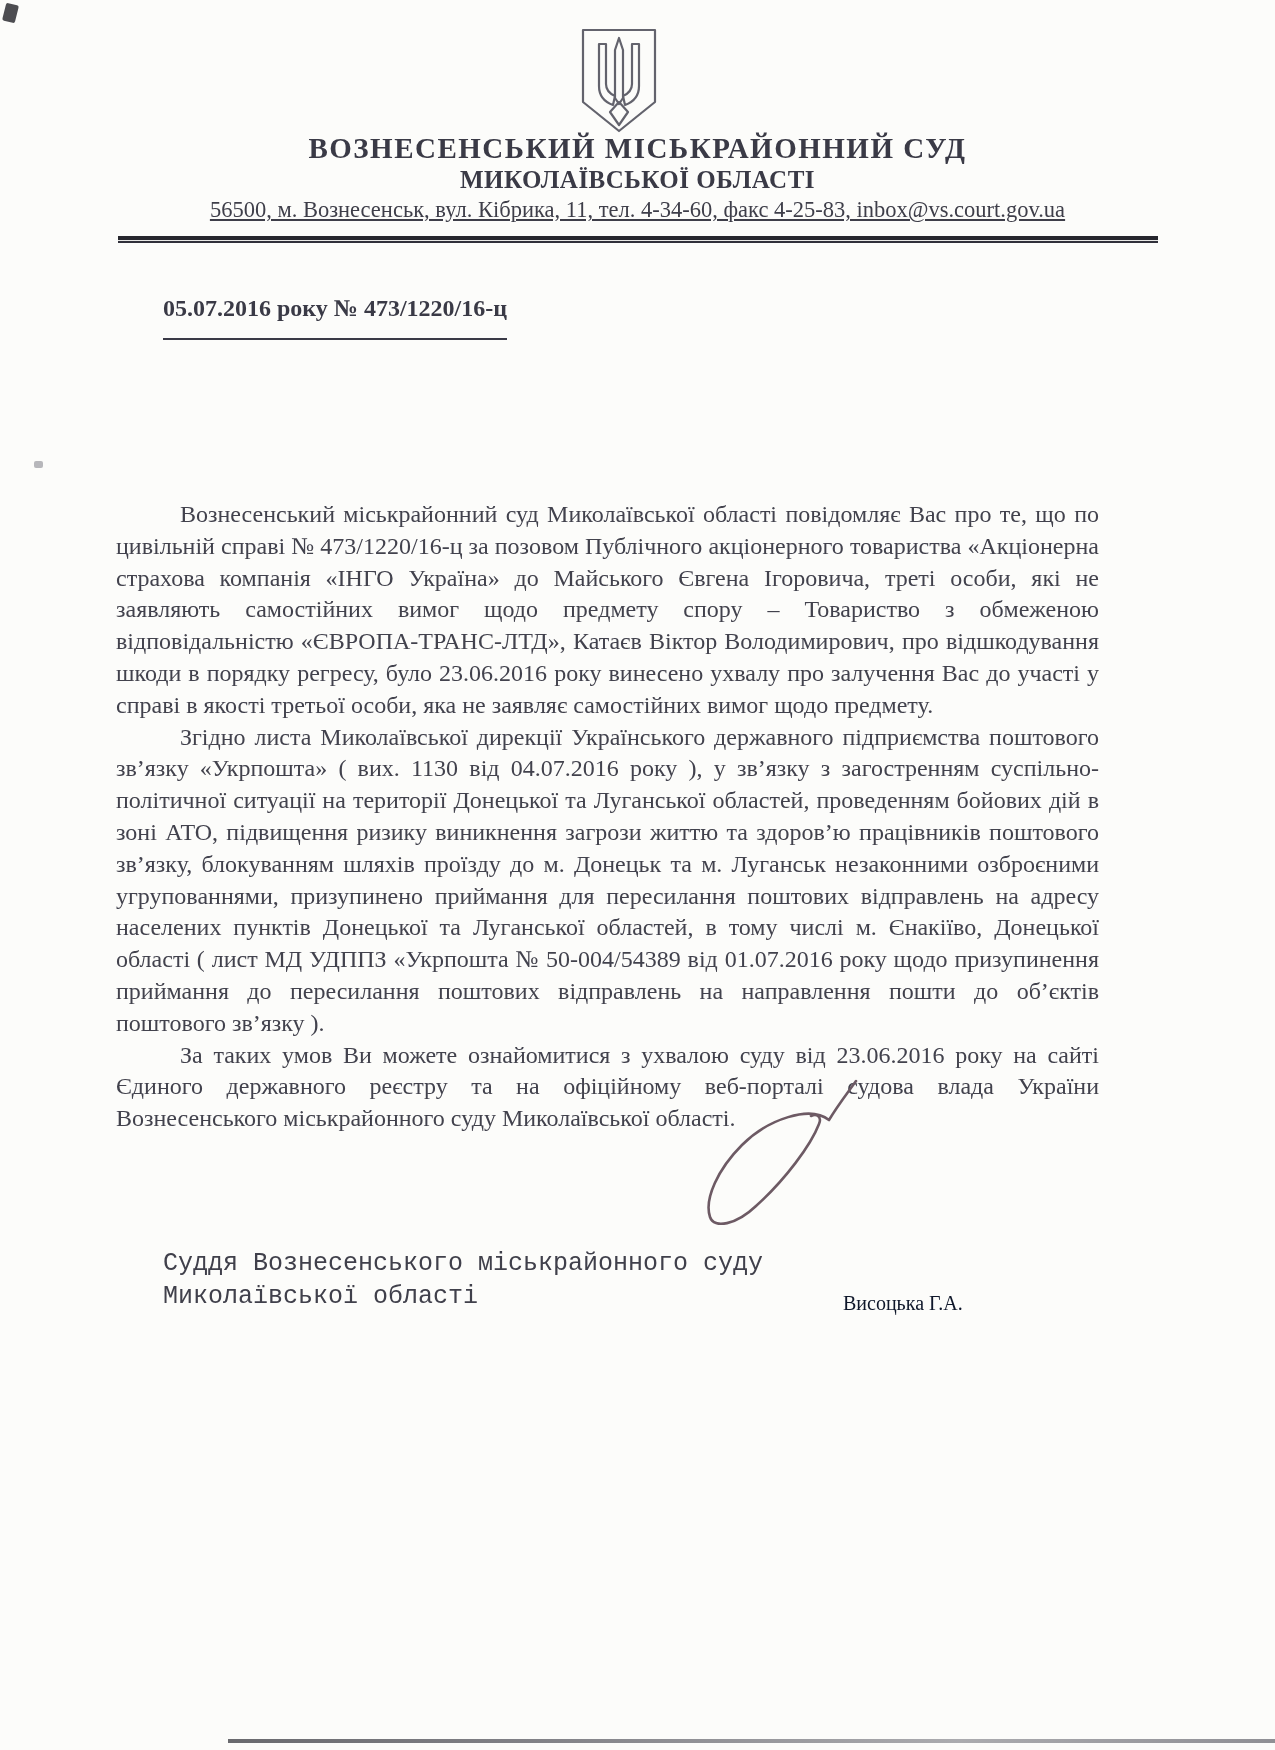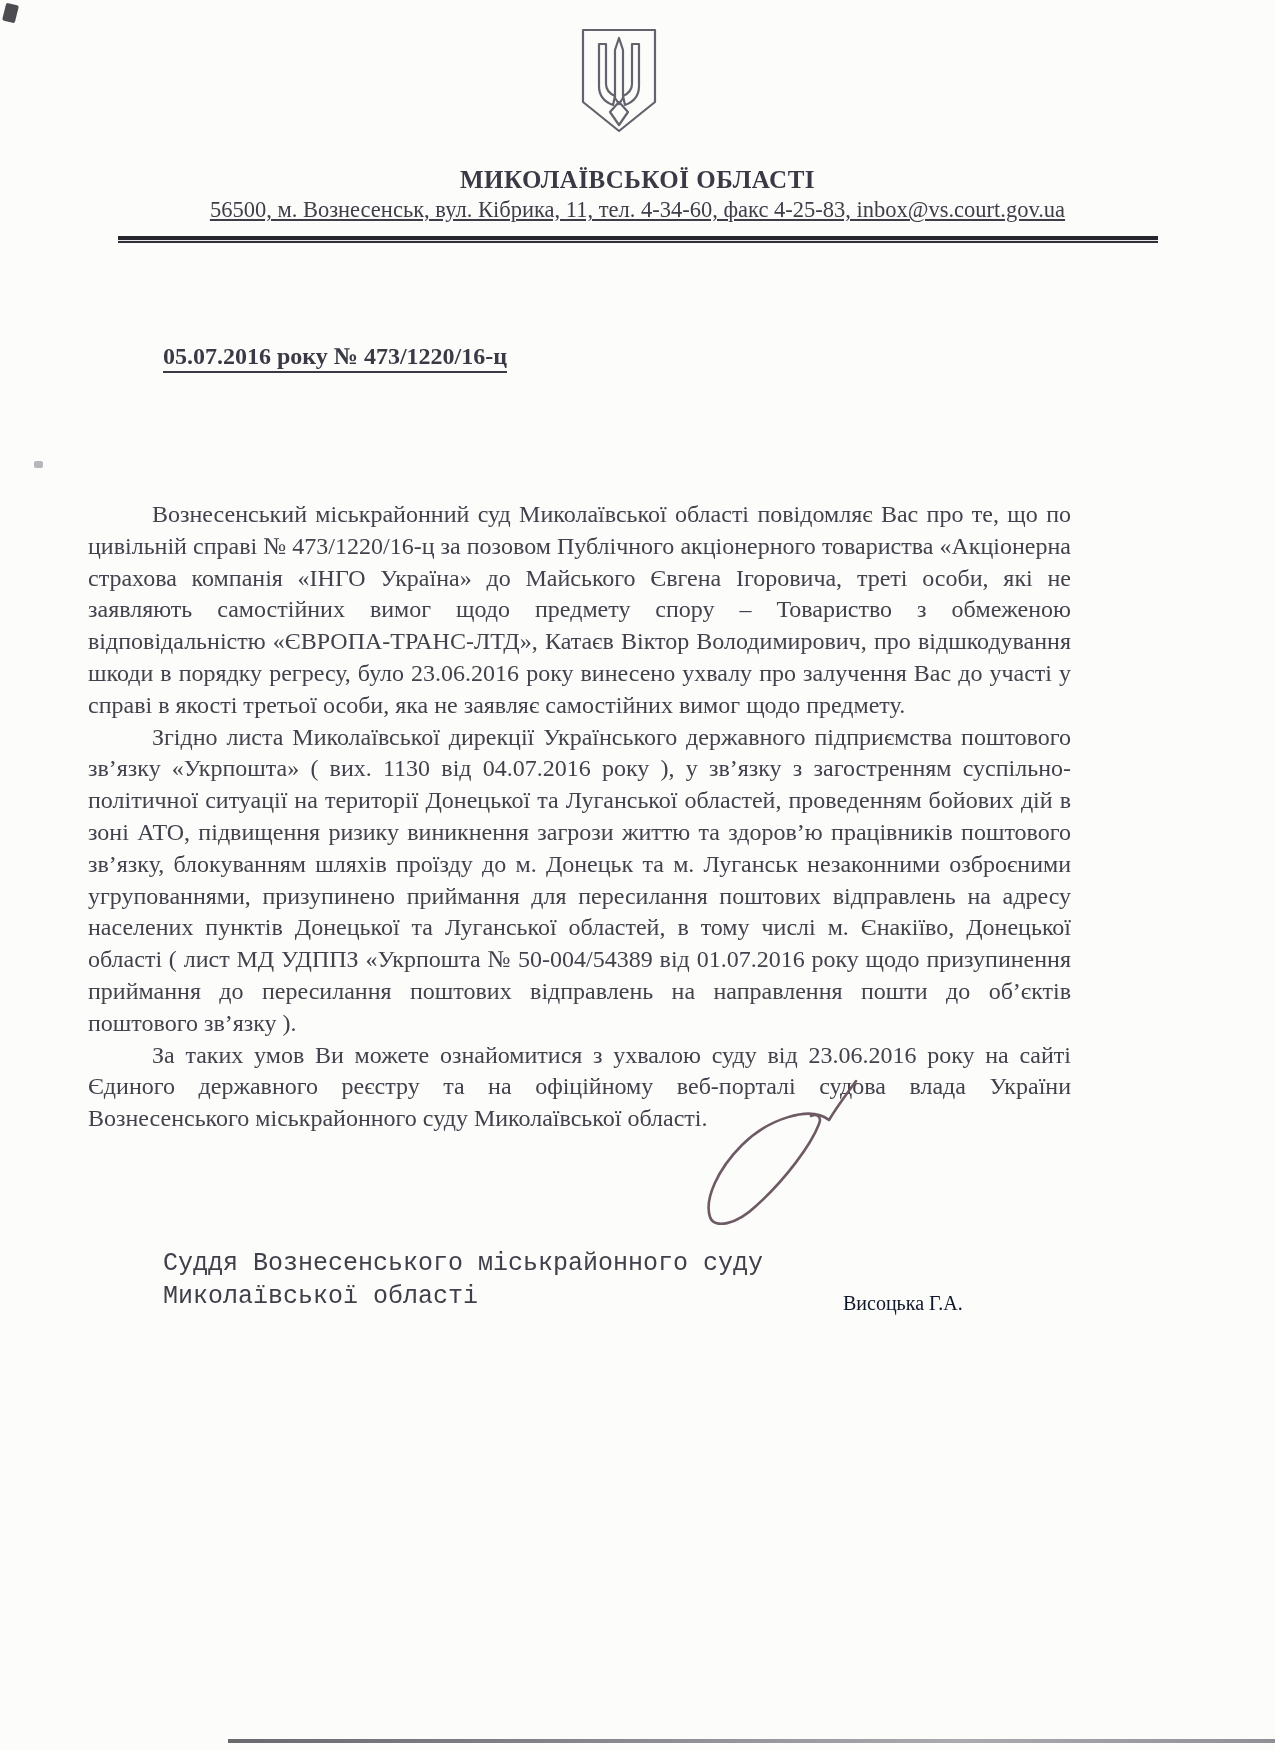--- a/index.html
+++ b/index.html
@@ -26,26 +26,26 @@
   .addr{
     position:absolute;top:197px;left:0;width:100%;
     text-align:center;font-size:22.5px;color:#3e3e49;text-decoration:underline;
   }
   .rule{
     position:absolute;top:236px;left:118px;width:1040px;height:7px;
     border-top:4px solid #26262d;border-bottom:2px solid #30303a;
     background:#e8e8e6;box-sizing:border-box;
   }
   .ref{position:absolute;top:295px;left:163px;font-size:24px;font-weight:bold;color:#3a3a46;}
-  .underlined{border-bottom:2.5px solid #3a3a46;padding-bottom:1px;display:inline-block;margin-top:48px;}
+  .underlined{border-bottom:2.5px solid #3a3a46;padding-bottom:16px;display:inline-block;}
   .recipient{position:absolute;top:344px;left:450px;width:570px;text-align:center;}
   .recipient-name{font-size:24px;font-weight:bold;color:#3a3a46;}
   .recipient-addr{font-size:23.5px;margin-top:5px;color:#40404b;}
   .bodytext{
-    position:absolute;top:499px;left:88px;width:983px;
+    position:absolute;top:499px;left:116px;width:983px;
     font-size:24px;line-height:31.8px;text-align:justify;color:#42424d;
   }
   .bodytext p{margin:0;text-indent:64px;}
   .emph{
     font-weight:bold;color:#393944;
     text-decoration:underline;text-decoration-thickness:2.5px;text-underline-offset:4px;
   }
   .sig-title{position:absolute;top:1247px;left:163px;font-size:25px;line-height:33px;color:#40404b;font-family:Liberation Mono, monospace;}
   .sig-name{position:absolute;top:1292px;left:843px;font-size:20px;color:#0f172a;}
   .signature-svg{position:absolute;top:1075px;left:688px;}
@@ -75,20 +75,21 @@
       <g fill="none" stroke="#63636d" stroke-width="2.2" stroke-linejoin="round">
         <path d="M7 4 H79 V76 L43 105 L7 76 Z"></path>
         <path d="M23 18 V60 Q23 74 37 79 L39 70 Q30 66 30 58 V18 Z"></path>
         <path d="M63 18 V60 Q63 74 49 79 L47 70 Q56 66 56 58 V18 Z"></path>
         <path d="M39 24 L43 12 L47 24 V72 L43 78 L39 72 Z"></path>
         <path d="M43 76 L52 86 L43 99 L34 86 Z"></path>
       </g>
     </svg>
   </div>
 
+  <div class="title1">ВОЗНЕСЕНСЬКИЙ МІСЬКРАЙОННИЙ СУД</div>
   <div class="title2">МИКОЛАЇВСЬКОЇ ОБЛАСТІ</div>
   <div class="addr">56500, м. Вознесенськ, вул. Кібрика, 11, тел. 4-34-60, факс 4-25-83, inbox@vs.court.gov.ua</div>
 
   <div class="rule"></div>
 
   <div class="ref">
     <span class="underlined">05.07.2016 року № 473/1220/16-ц</span>
   </div>
 
   <div class="recipient">

